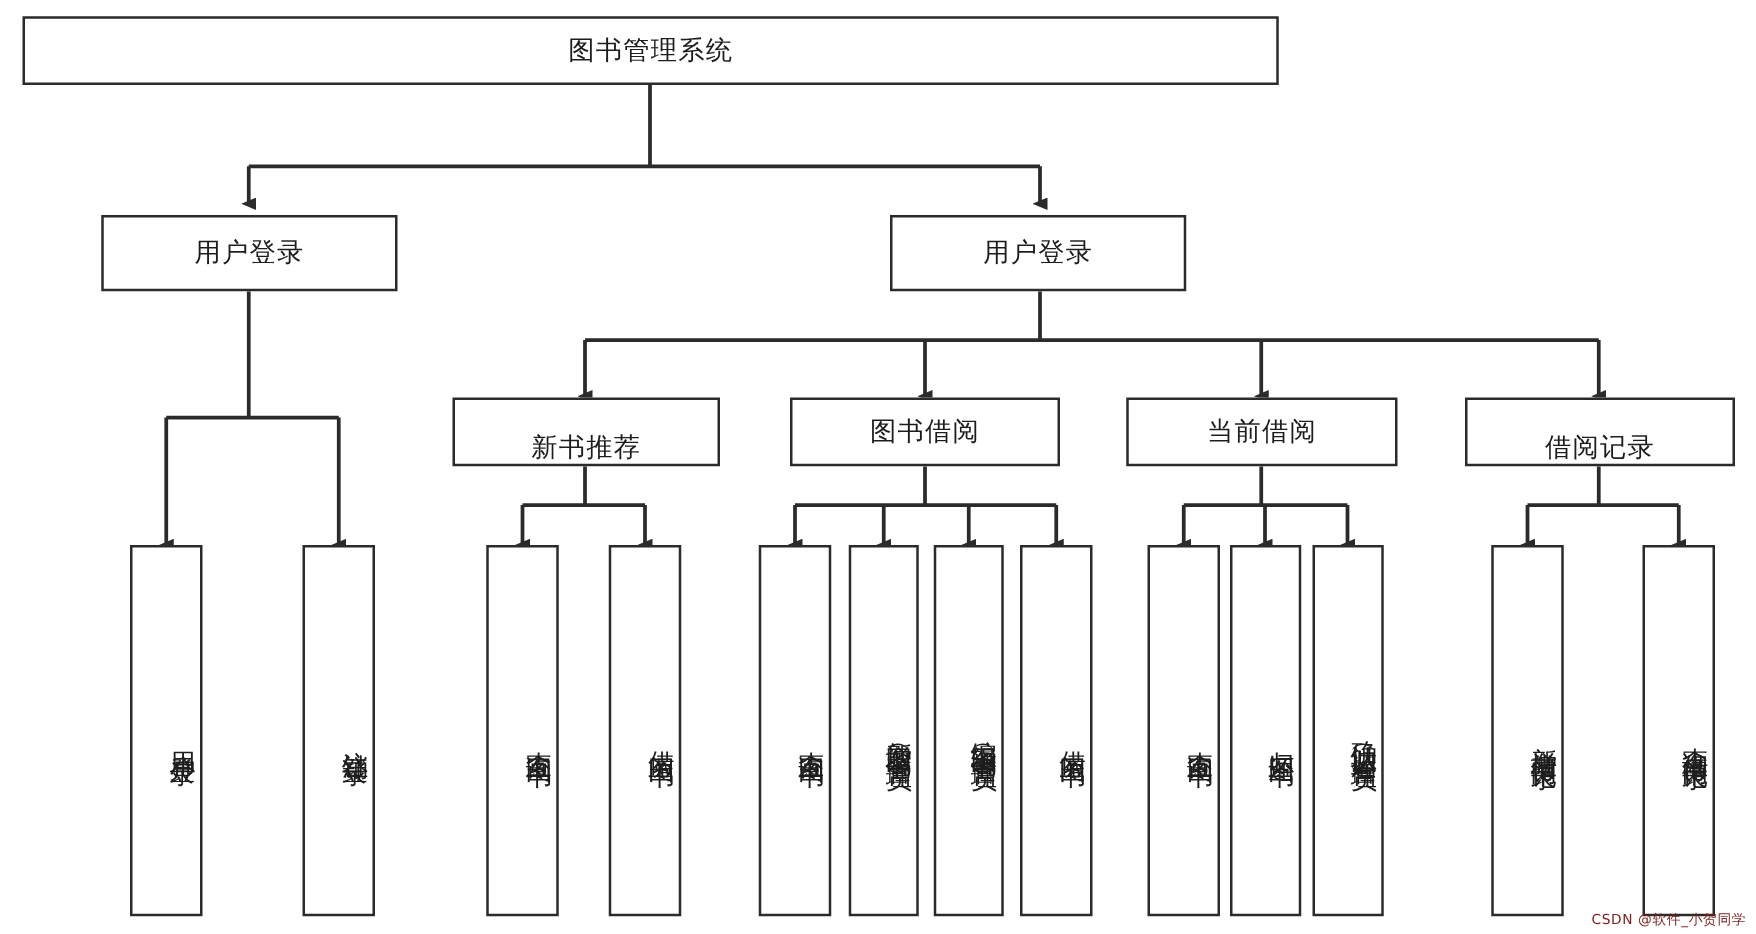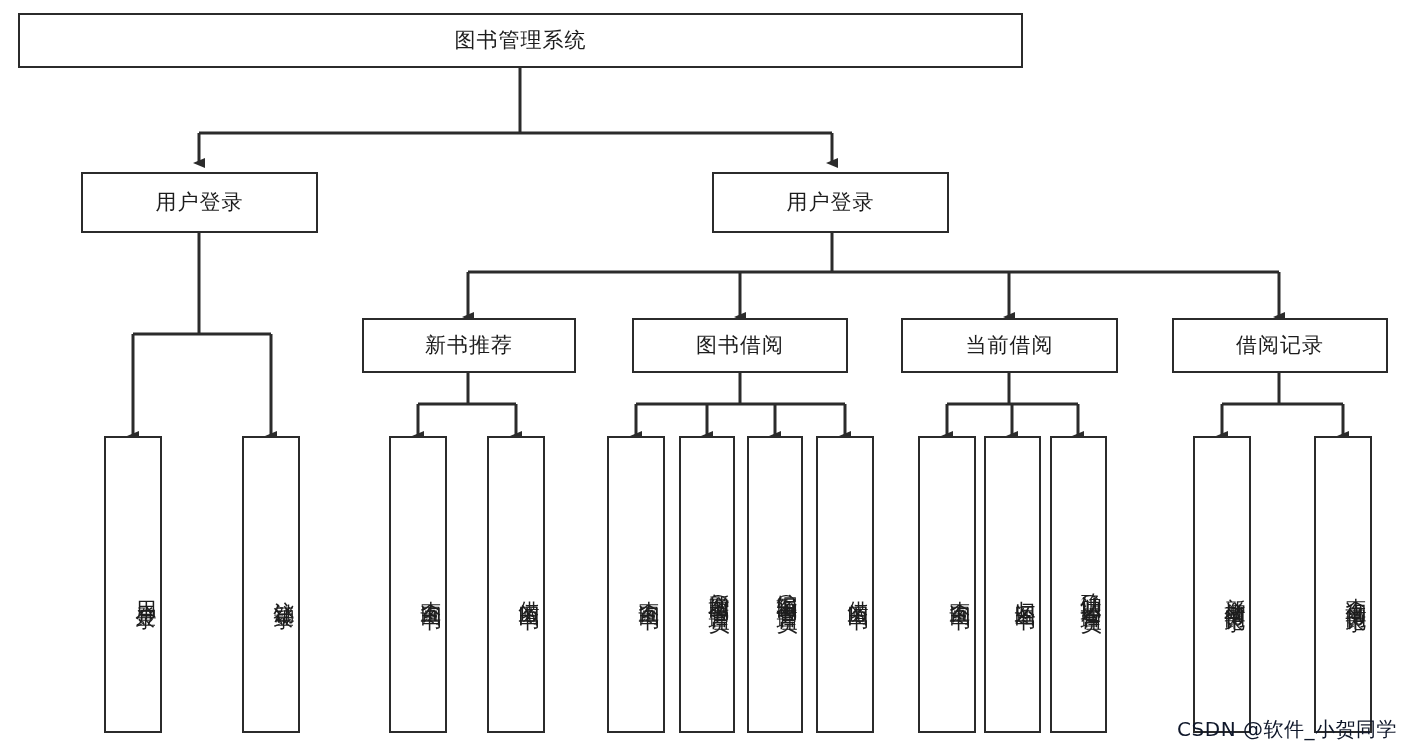--- a/index.html
+++ b/index.html
@@ -51,22 +51,22 @@
   }
   .node.vert > span {
     display: block;
     writing-mode: vertical-rl;
     text-orientation: upright;
   }
   #watermark {
     position: absolute;
     right: 8px;
     bottom: 4px;
-    font-size: 20px;
-    color: #0f172a;
+    font-size: 11px;
+    color: #7f1d1d;
     letter-spacing: 0.5px;
     white-space: nowrap;
     text-align: right;
   }
 </style>
 </head>
 <body>
 
 <div id="canvas">
 
@@ -124,30 +124,30 @@
     <span>图书管理系统</span>
   </div>
 
   <div class="node horiz" style="left:81px; top:172px; width:237px; height:61px;">
     <span>用户登录</span>
   </div>
   <div class="node horiz" style="left:712px; top:172px; width:237px; height:61px;">
     <span>用户登录</span>
   </div>
 
-  <div class="node horiz" style="left:362px; top:318px; width:214px; height:55px;">
+  <div class="node horiz" style="left:362px; top:318px; width:214px; height:55px;align-items:flex-end;">
     <span>新书推荐</span>
   </div>
   <div class="node horiz" style="left:901px; top:318px; width:217px; height:55px;">
     <span>当前借阅</span>
   </div>
   <div class="node horiz" style="left:632px; top:318px; width:216px; height:55px;">
     <span>图书借阅</span>
   </div>
-  <div class="node horiz" style="left:1172px; top:318px; width:216px; height:55px;">
+  <div class="node horiz" style="left:1172px; top:318px; width:216px; height:55px;align-items:flex-end;">
     <span>借阅记录</span>
   </div>
 
   <div class="node vert" style="left:104px; top:436px; width:58px; height:297px;">
     <span>用户登录</span>
   </div>
   <div class="node vert" style="left:242px; top:436px; width:58px; height:297px;">
     <span>注销登录</span>
   </div>
 

